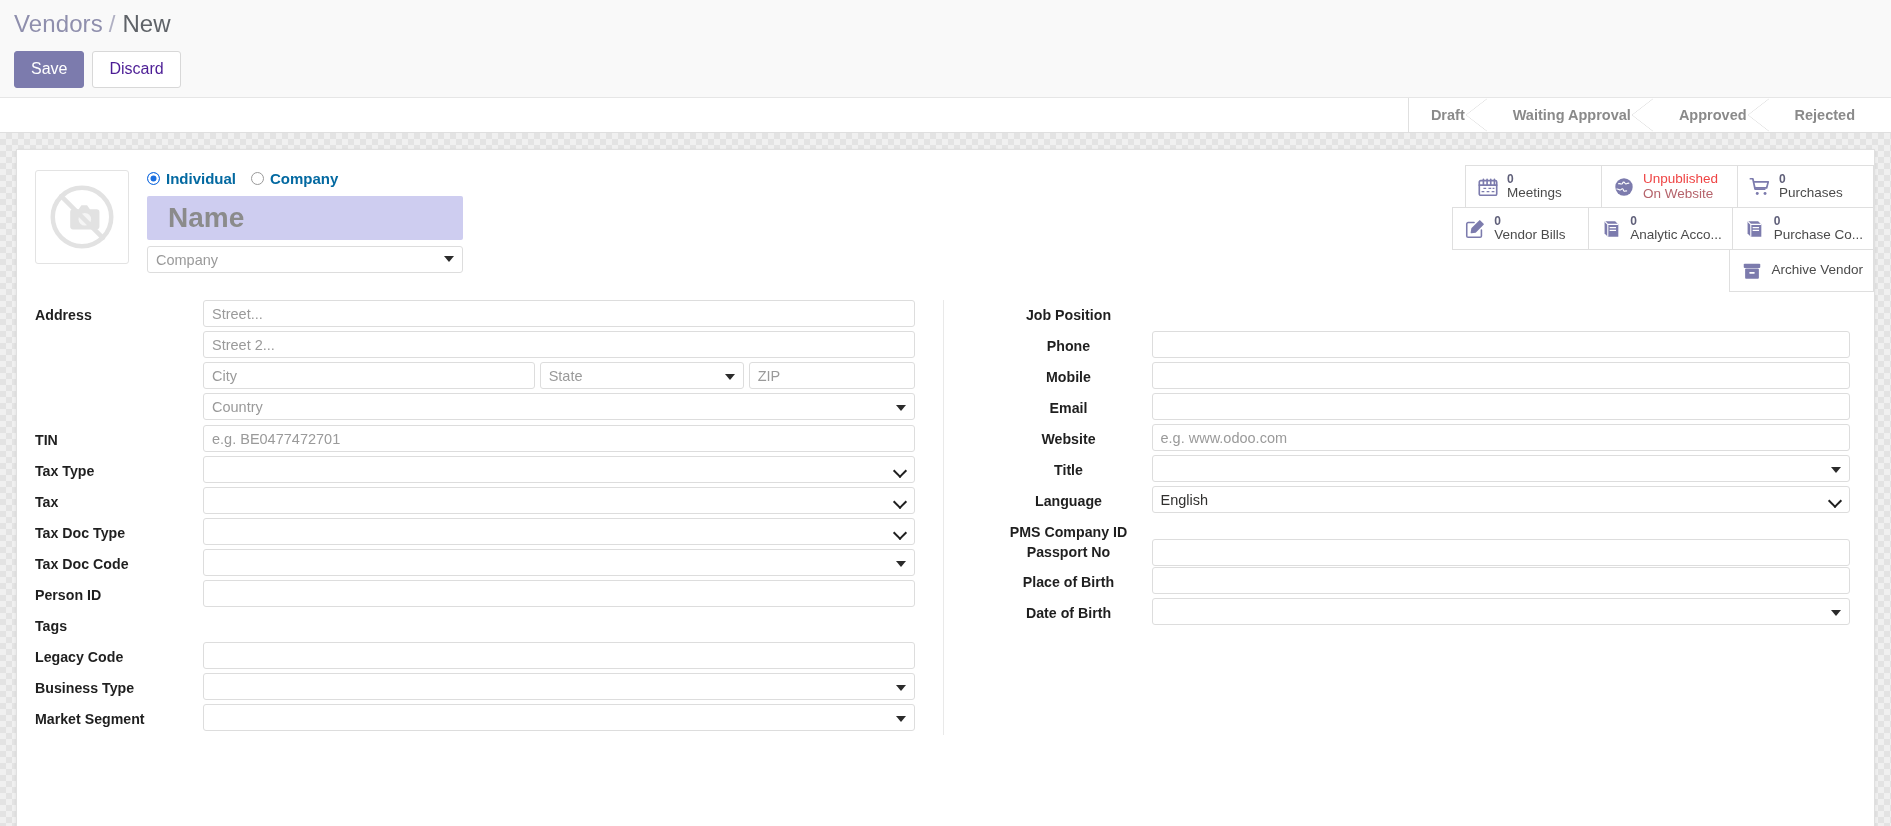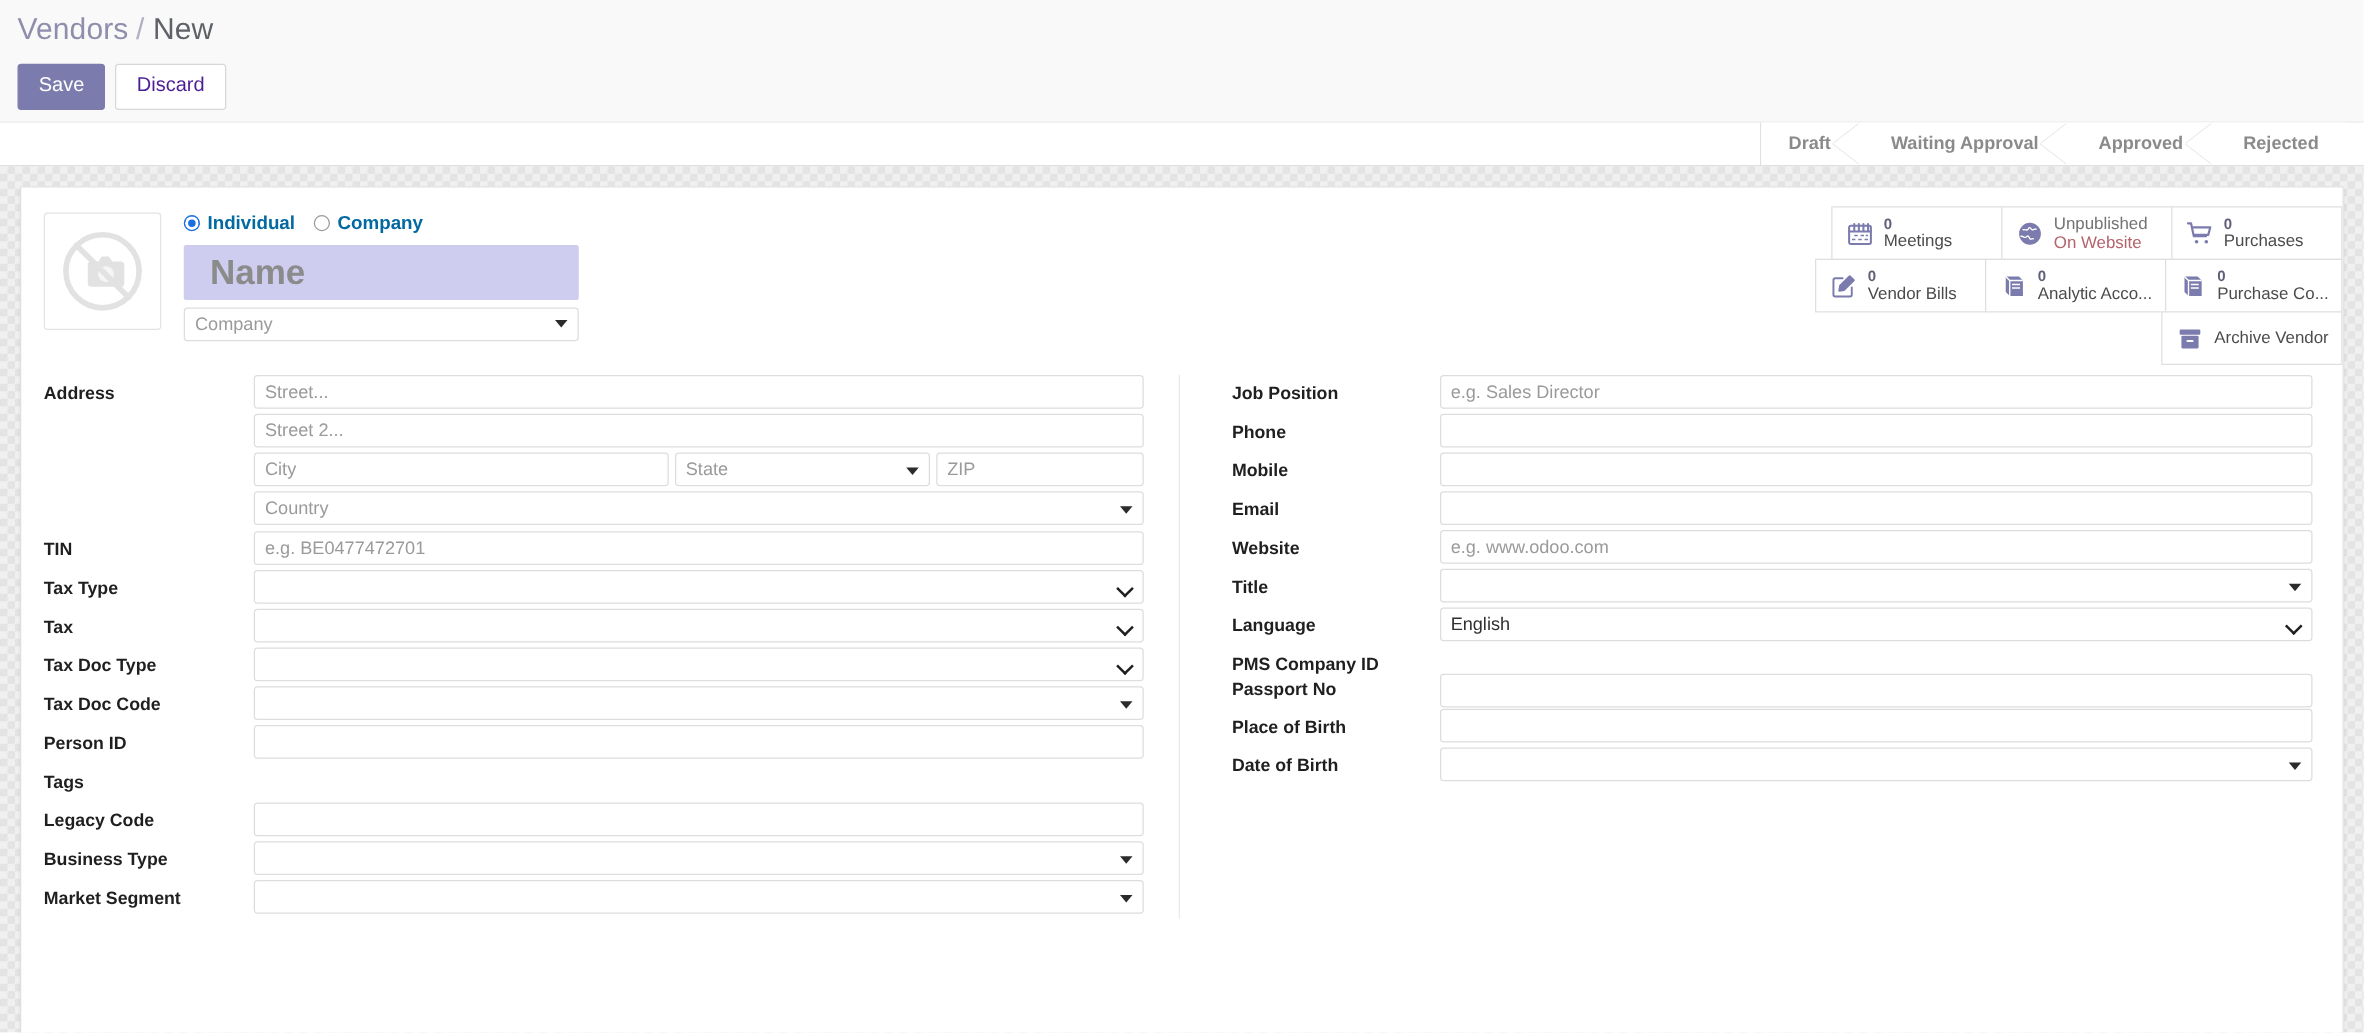--- a/index.html
+++ b/index.html
@@ -160,21 +160,21 @@
   }
   .sb-icon svg { display: block; }
   .sb-text { line-height: 1.08; overflow: hidden; }
   .sb-val {
     font-size: 12px;
     font-weight: bold;
     color: #5f5f79;
     display: block;
     white-space: nowrap;
   }
-  .sb-val.warn { color: #737373; font-size: 13.5px; font-weight: normal; }
+  .sb-val.warn { color: #ef4444; font-size: 13.5px; font-weight: normal; }
   .sb-lbl {
     font-size: 13.5px;
     color: #4b4b4b;
     display: block;
     white-space: nowrap;
     overflow: hidden;
     text-overflow: ellipsis;
     max-width: 104px;
   }
   .sb-lbl.warn { color: #b5636b; }
@@ -257,21 +257,21 @@
     margin-bottom: 1px;
   }
   .f-lbl {
     font-size: 14.2px;
     font-weight: bold;
     color: #1f1f1f;
     padding-top: 6px;
     line-height: 1.35;
   }
   .col-left .f-lbl  { flex: 0 0 168px; }
-  .col-right .f-lbl { flex: 0 0 166px; }
+  .col-right .f-lbl { flex: 0 0 166px; text-align: center; }
   .f-ctl { flex: 1 1 auto; min-width: 0; }
 
   
   input.fi, select.fs {
     font-family: "Liberation Sans", sans-serif;
     font-size: 14.5px;
     color: #31302f;
     width: 100%;
     height: 27px;
     padding: 2px 8px;
@@ -568,21 +568,20 @@
           <div class="f-ctl">
               <div class="m2o"><input class="fi" type="text" style=""></div>
             </div>
         </div>
       </div>
 
       <div class="col col-right">
 
         <div class="f-row">
           <div class="f-lbl">Job Position</div>
-          <div class="f-ctl"><input class="fi" type="text" placeholder="e.g. Sales Director" style=""></div>
         </div>
 
         <div class="f-row">
           <div class="f-lbl">Phone</div>
           <div class="f-ctl"><input class="fi" type="text" style=""></div>
         </div>
 
         <div class="f-row">
           <div class="f-lbl">Mobile</div>
           <div class="f-ctl"><input class="fi" type="text" style=""></div>

